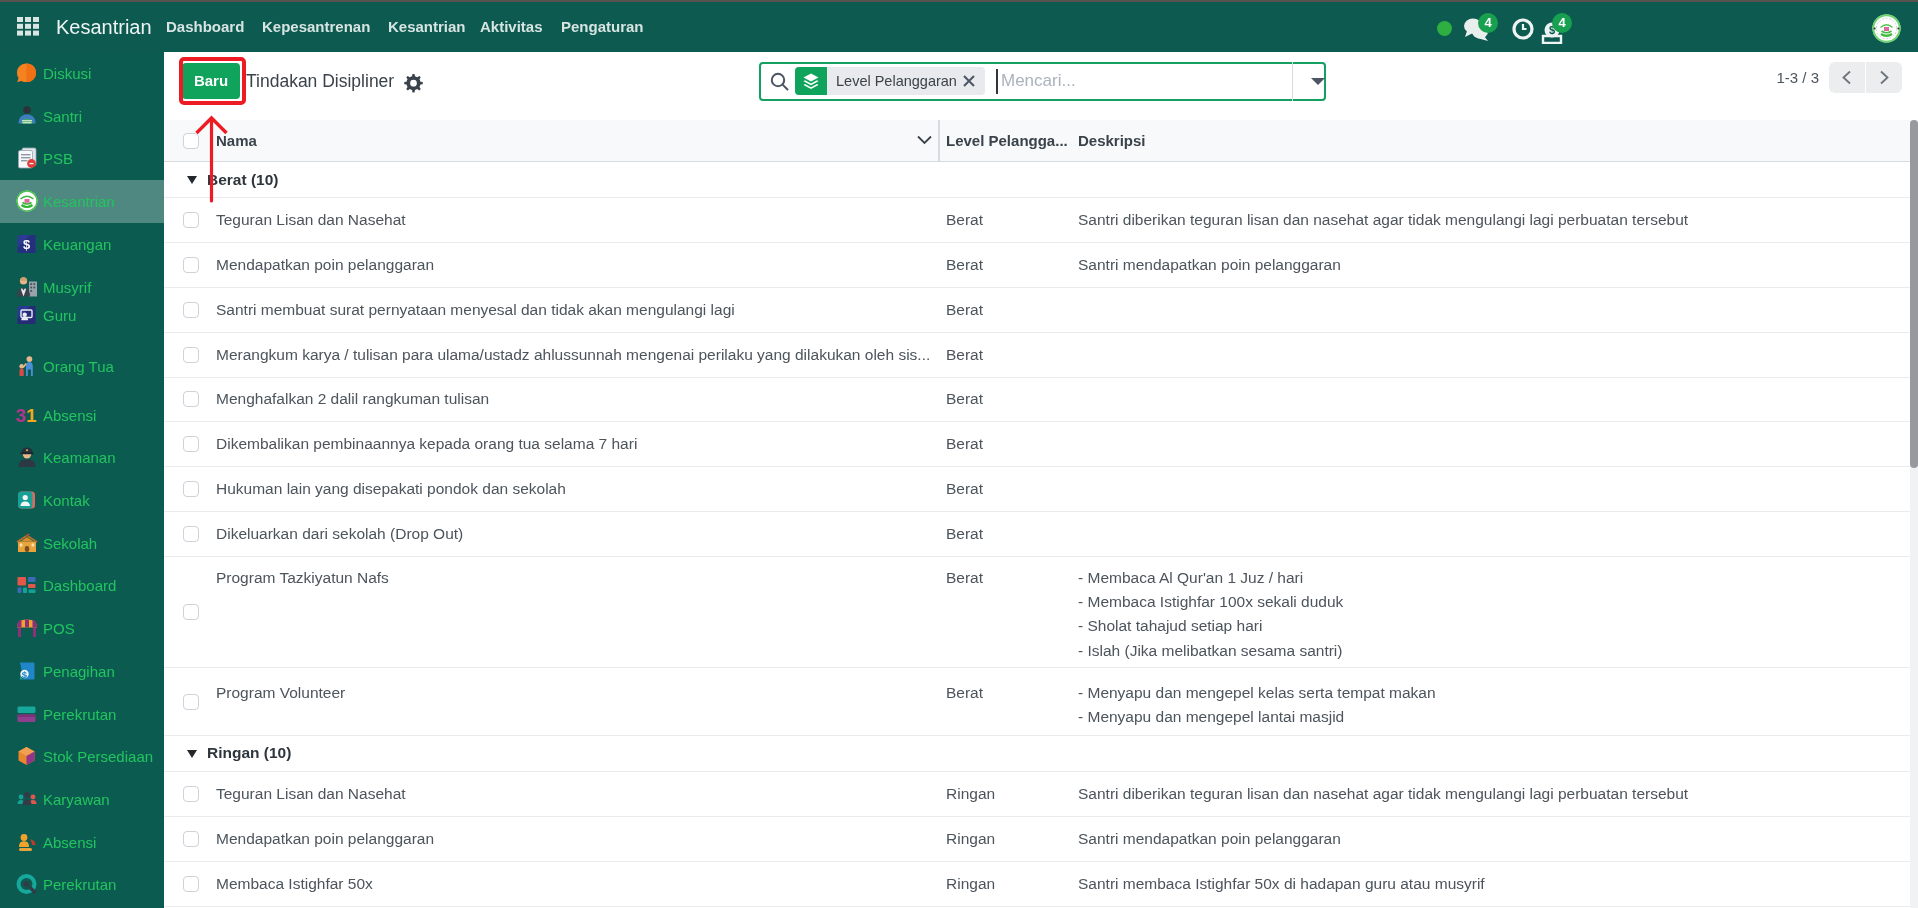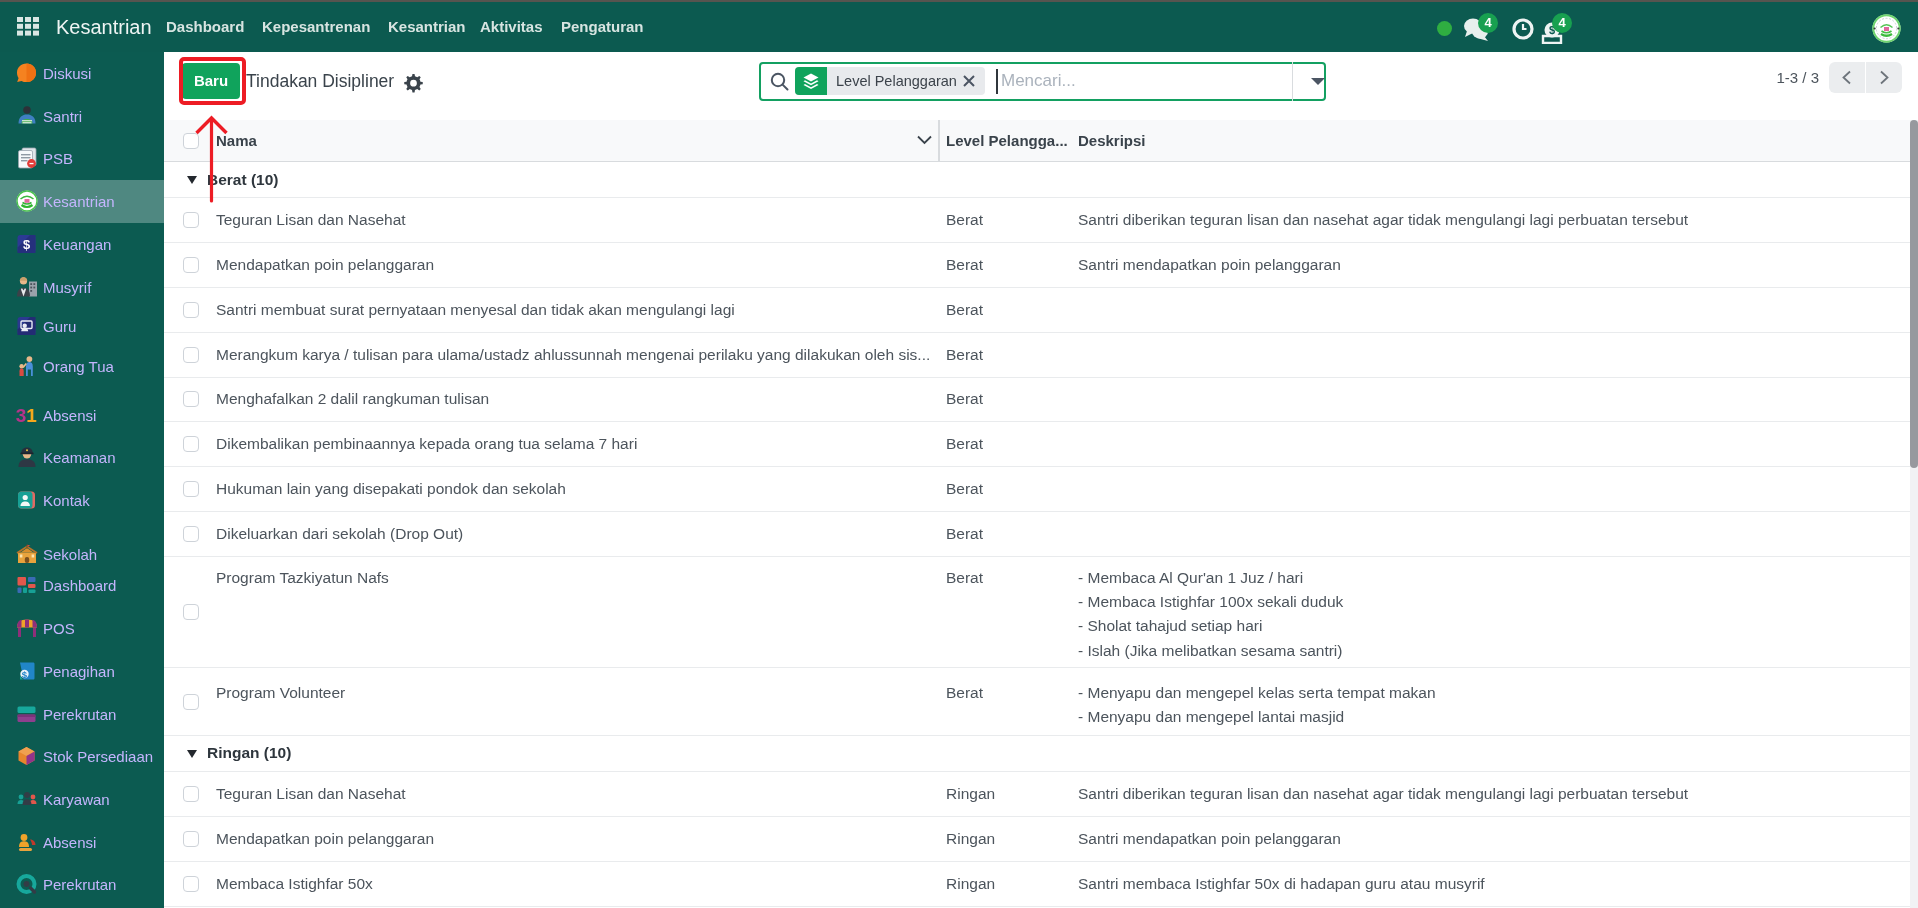--- a/index.html
+++ b/index.html
@@ -4,21 +4,21 @@
 <style>
 * { margin:0; padding:0; box-sizing:border-box; }
 html,body { width:1918px; height:908px; overflow:hidden; background:#fff;
   font-family:"Liberation Sans", sans-serif; -webkit-font-smoothing:antialiased; }
 .abs { position:absolute; }
 #navbar { position:absolute; left:0; top:0; width:1918px; height:52px; background:#0c5a50; border-top:2px solid #57544f; }
 #sidebar { position:absolute; left:0; top:52px; width:164px; height:856px; background:#0c5b51; }
 #content { position:absolute; left:164px; top:52px; width:1754px; height:856px; background:#fff; }
 .navmenu { position:absolute; top:0; height:52px; line-height:50px; color:#d7e4e1; font-size:15px; font-weight:bold; }
 .sideitem { position:absolute; left:0; width:164px; height:43px; }
-.sideitem .lbl { position:absolute; left:43px; top:50%; transform:translateY(-50%); color:#c4b5fd; font-size:15px; }
+.sideitem .lbl { position:absolute; left:43px; top:50%; transform:translateY(-50%); color:#22c55e; font-size:15px; }
 .sideitem svg { position:absolute; left:16px; top:50%; transform:translateY(-50%); }
 .cb { position:absolute; width:16px; height:16px; border:1px solid #ced3d9; border-radius:4px; background:#fff; }
 .rowtxt { position:absolute; font-size:15.5px; color:#4c545c; white-space:nowrap; }
 .hdrtxt { position:absolute; font-size:15px; font-weight:bold; color:#3a434b; white-space:nowrap; }
 .sep { position:absolute; left:0; width:1746px; height:1px; background:#e9ebed; }
 </style>
 </head>
 <body>
 
 <div id="navbar">
@@ -126,21 +126,21 @@
         <rect x="14.3" y="10.6" width="1.8" height="1.8" fill="#4a525b"></rect>
         <rect x="17.4" y="10.6" width="1.8" height="1.8" fill="#4a525b"></rect>
         <rect x="14.3" y="14" width="1.8" height="1.8" fill="#4a525b"></rect>
         <circle cx="7.5" cy="5" r="3.6" fill="#e8b88a"></circle>
         <path d="M3.7 4.8 C3.7 2.3 5.8 1 7.5 1 C9.2 1 11.3 2.3 11.3 4.8 Z" fill="#caa06c"></path>
         <path d="M1 20.5 C1 14 4.2 11.8 7.5 11.8 C10.8 11.8 14 14 14 20.5 Z" fill="#3c4249"></path>
         <path d="M5.9 12.1 L7.5 14.5 L9.1 12.1 L10 13.4 L7.5 20.5 L5 13.4 Z" fill="#e8eaec"></path>
       </svg>
       <span class="lbl">Musyrif</span>
     </div>
-<div class="sideitem" style="top:252px;text-align:center;">
+<div class="sideitem" style="top:241px;text-align:center;">
       <svg width="21" height="21" viewBox="0 0 21 21">
         <rect x="1.5" y="1.5" width="18" height="18" rx="3" fill="#2b3990"></rect>
         <path d="M1.5 14 L14 1.5 L19.5 1.5 L19.5 19.5 L1.5 19.5 Z" fill="#232c74"></path>
         <rect x="5" y="5.5" width="11" height="7.5" rx="1" fill="none" stroke="#e9ecf5" stroke-width="1.4"></rect>
         <circle cx="8.7" cy="10.3" r="2.2" fill="#e9ecf5"></circle>
         <path d="M5.2 15.8 C5.2 13.4 7 12.6 8.7 12.6 C10.4 12.6 12.2 13.4 12.2 15.8 Z" fill="#e9ecf5"></path>
       </svg>
       <span class="lbl">Guru</span>
     </div>
 <div class="sideitem" style="top:292px;">
@@ -172,21 +172,21 @@
     </div>
 <div class="sideitem" style="top:426.5px;">
       <svg width="21" height="21" viewBox="0 0 21 21">
         <rect x="2" y="2" width="17" height="17" rx="3.5" fill="#e06a62"></rect>
         <rect x="2" y="2" width="14.5" height="17" rx="3.5" fill="#17a095"></rect>
         <circle cx="9.2" cy="8" r="2.6" fill="#f2f7f6"></circle>
         <path d="M4.5 16.5 C4.5 13.2 6.8 12 9.2 12 C11.6 12 13.9 13.2 13.9 16.5 Z" fill="#f2f7f6"></path>
       </svg>
       <span class="lbl">Kontak</span>
     </div>
-<div class="sideitem" style="top:480px;padding-left:13px;">
+<div class="sideitem" style="top:469px;padding-left:13px;">
       <svg width="22" height="21" viewBox="0 0 22 21">
         <rect x="2" y="9" width="18" height="10.5" fill="#e8a33d"></rect>
         <path d="M1 9.5 L11 3 L21 9.5" fill="none" stroke="#b5722a" stroke-width="1.8"></path>
         <path d="M4.5 9 L11 4.5 L17.5 9 Z" fill="#d98e2b"></path>
         <rect x="10.5" y="1" width="1" height="4" fill="#6b4a1f"></rect>
         <path d="M11.5 1.2 L14.5 2 L11.5 2.9 Z" fill="#d94b42"></path>
         <rect x="8.8" y="13.5" width="4.4" height="6" rx="2" fill="#7a4f1e"></rect>
         <rect x="3.8" y="11" width="2.6" height="3" fill="#fbe3b0"></rect>
         <rect x="15.6" y="11" width="2.6" height="3" fill="#fbe3b0"></rect>
       </svg>

